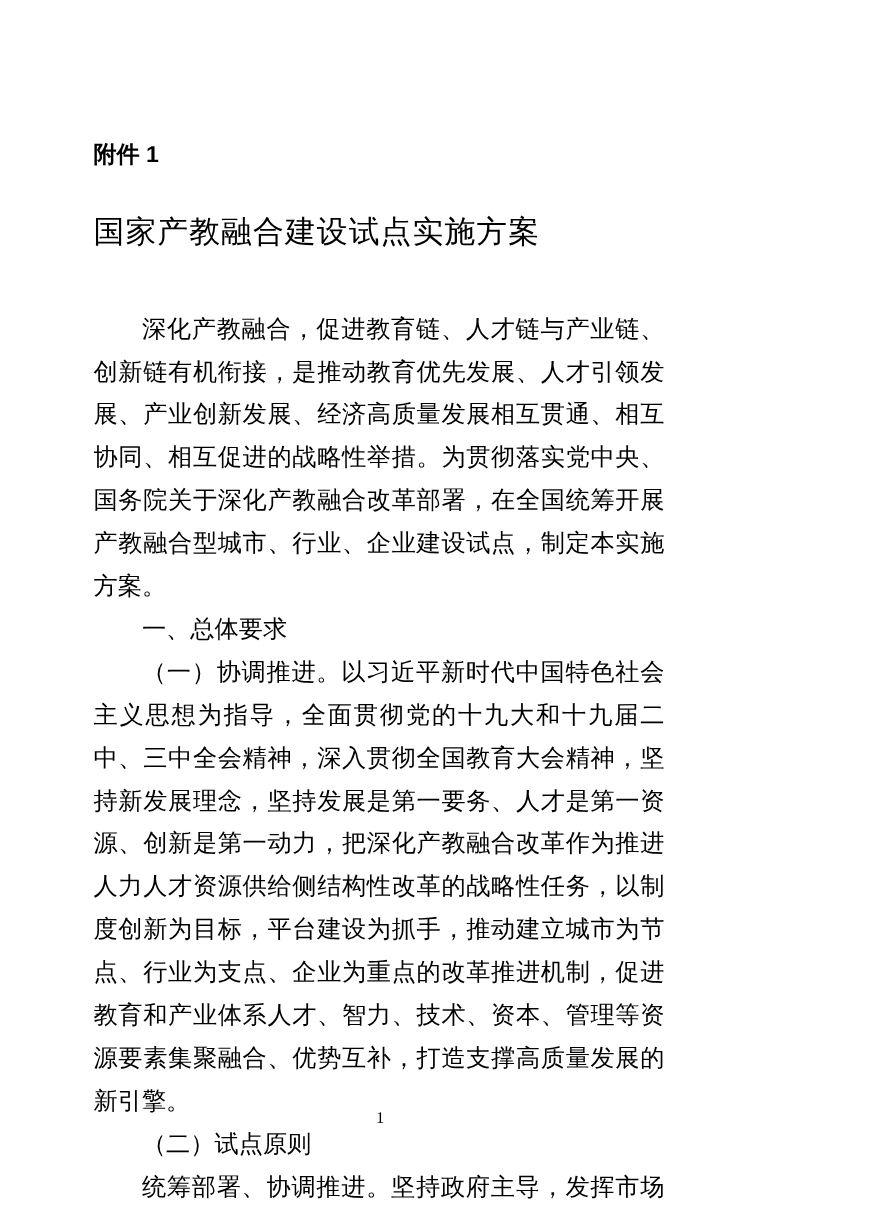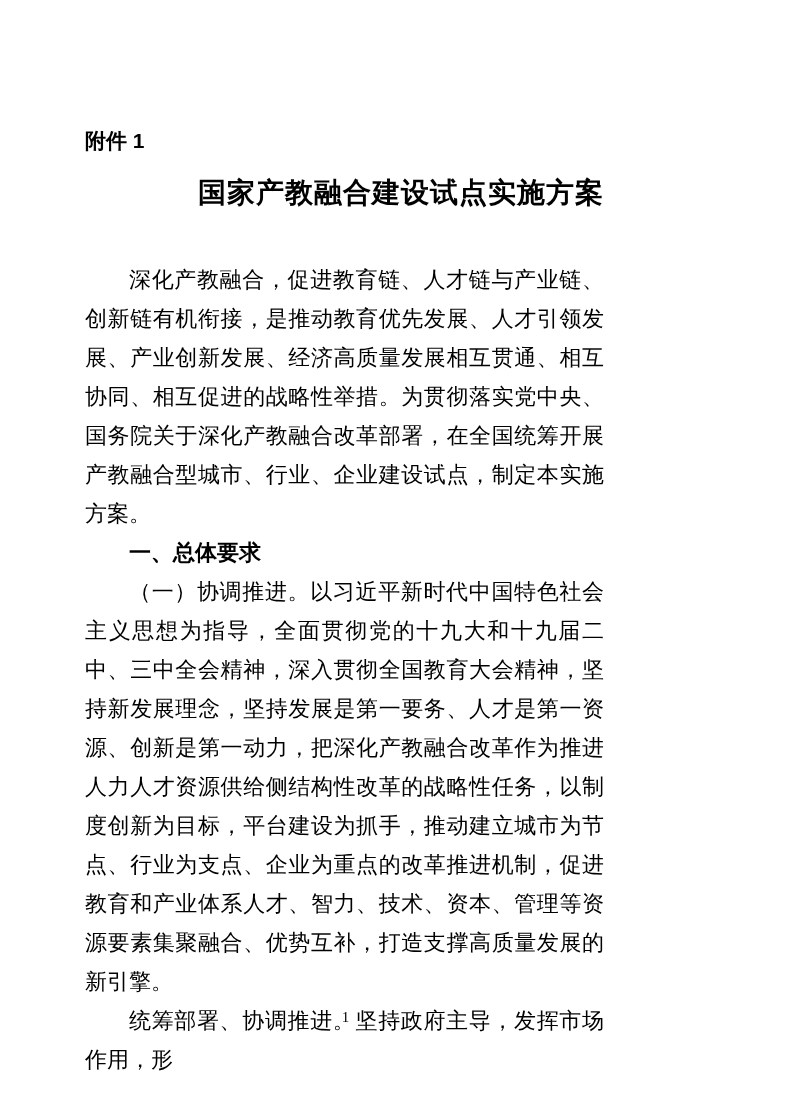--- a/index.html
+++ b/index.html
@@ -17,42 +17,42 @@
     padding: 130px 87px 0 85px;
   }
   .attachment-label {
     font-family: "Liberation Sans", "DejaVu Sans", sans-serif;
     font-weight: bold;
     font-size: 21px;
     line-height: 22px;
     color: #000000;
   }
   .doc-title {
-    margin-top: 25px;
+    margin-top: 44px;
     font-size: 28px;
     line-height: 32px;
-    font-weight: bold;
-    text-align: right;
+    font-weight: normal;
+    text-align: left;
     letter-spacing: 1px;
   }
   .body-text {
     margin-top: 51px;
     font-size: 22px;
     line-height: 39px;
     text-align: justify;
     text-justify: inter-character;
   }
   .para {
     text-indent: 2em;
     margin: 0;
   }
   .section-heading {
     text-indent: 2em;
     font-family: "Liberation Sans", "DejaVu Sans", sans-serif;
-    font-weight: bold;
+    font-weight: normal;
     font-size: 22px;
     line-height: 39px;
   }
   .kai-lead {
     font-style: normal;
   }
   .subsection-heading {
     text-indent: 2em;
     font-size: 22px;
     line-height: 39px;
@@ -82,20 +82,21 @@
     <h1 class="doc-title">国家产教融合建设试点实施方案</h1>
 
     <div class="body-text">
 
       <p class="para">深化产教融合，促进教育链、人才链与产业链、创新链有机衔接，是推动教育优先发展、人才引领发展、产业创新发展、经济高质量发展相互贯通、相互协同、相互促进的战略性举措。为贯彻落实党中央、国务院关于深化产教融合改革部署，在全国统筹开展产教融合型城市、行业、企业建设试点，制定本实施方案。</p>
 
       <div class="section-heading">一、总体要求</div>
 
       <p class="para"><span class="kai-lead">（一）协调推进。</span><span>以习近平新时代中国特色社会主义思想为指导，全面贯彻党的十九大和十九届二中、三中全会精神，深入贯彻全国教育大会精神，坚持新发展理念，坚持发展是第一要务、人才是第一资源、创新是第一动力，把深化产教融合改革作为推进人力人才资源供给侧结构性改革的战略性任务，以制度创新为目标，平台建设为抓手，推动建立城市为节点、行业为支点、企业为重点的改革推进机制，促进教育和产业体系人才、智力、技术、资本、管理等资源要素集聚融合、优势互补，打造支撑高质量发展的新引擎。</span></p>
 
+      <div class="subsection-heading">（二）试点原则</div>
 
       <p class="para"><span class="bold-lead">统筹部署、协调推进。</span><span>坚持政府主导，发挥市场作用，形</span></p>
 
     </div>
   </div>
 
   <div class="page-number">1</div>
 </div>
 
 </body></html>

